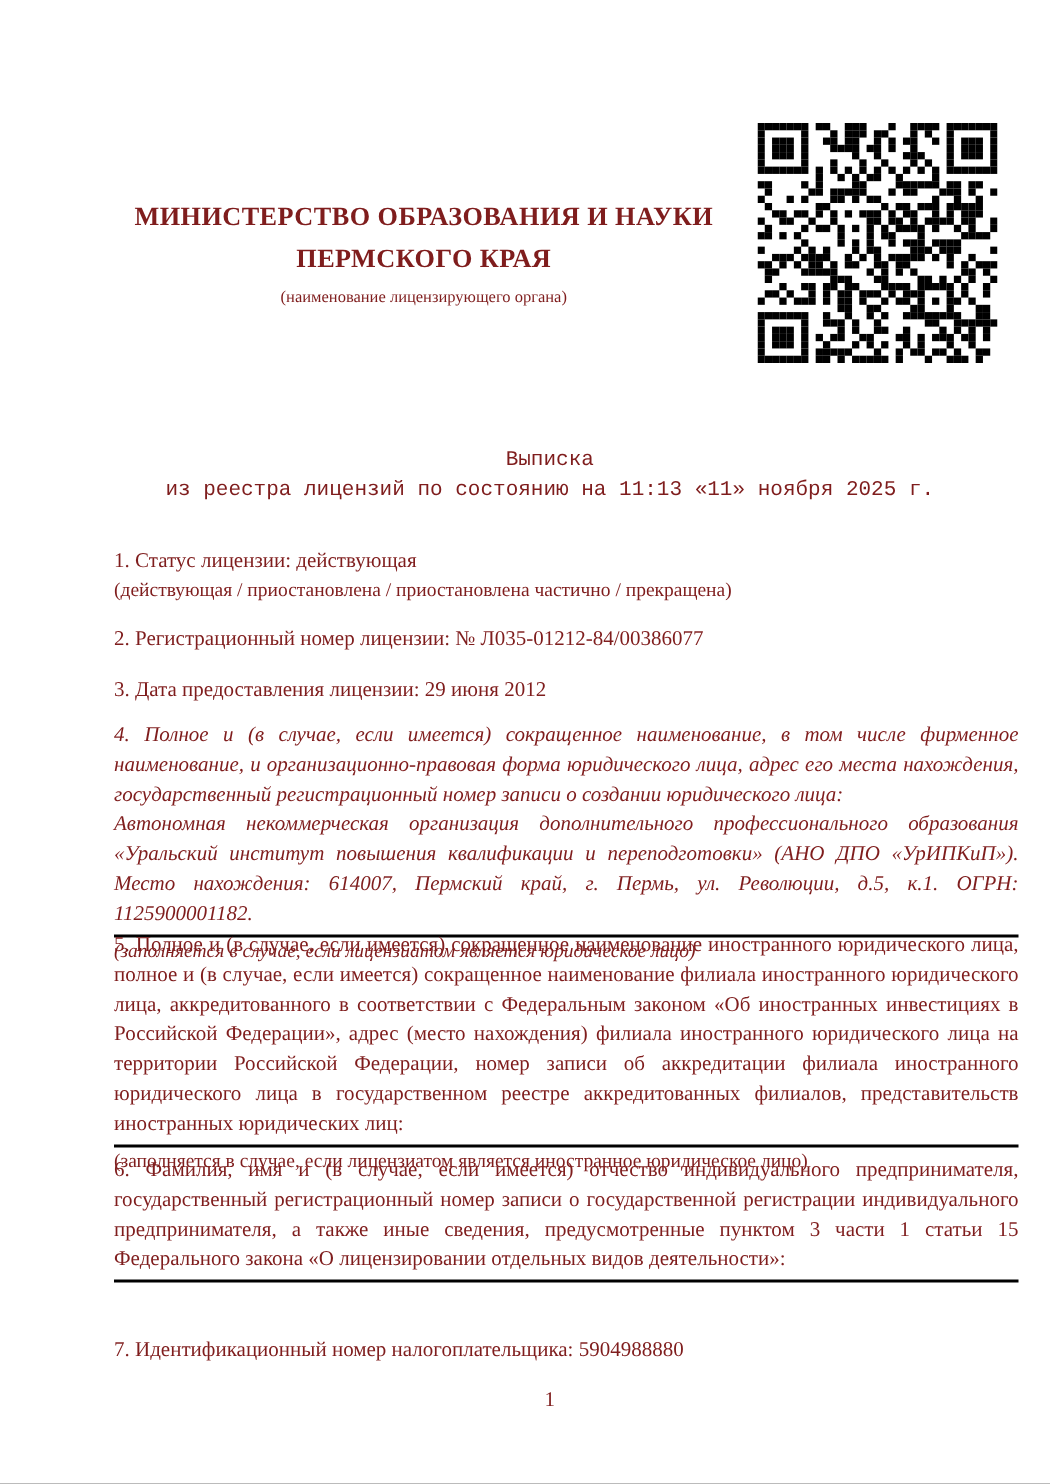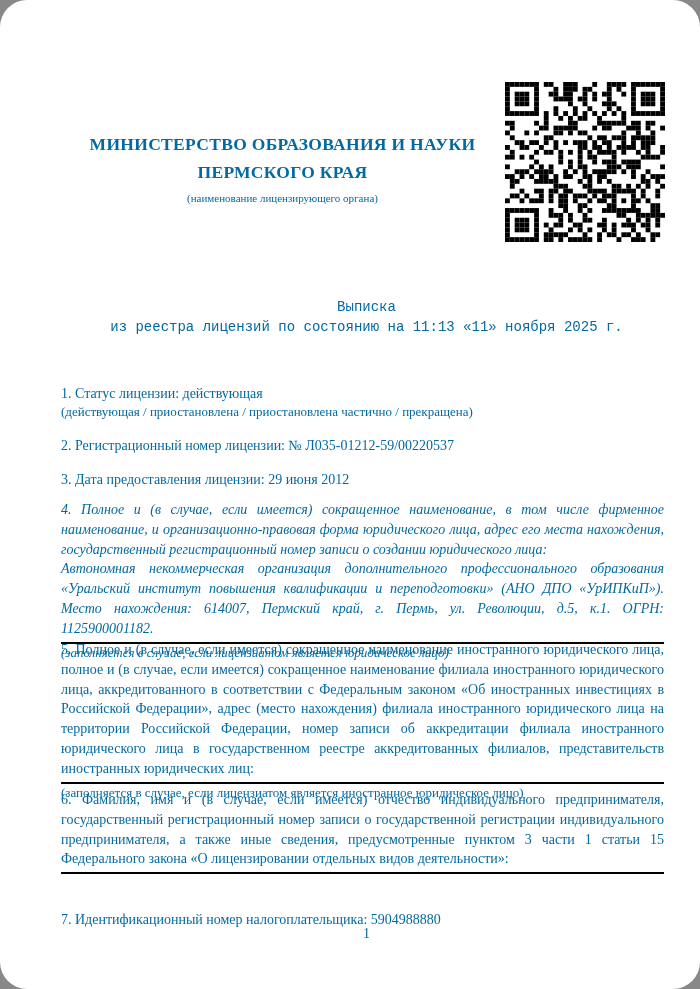--- a/index.html
+++ b/index.html
@@ -4,23 +4,22 @@
 <style>
   * { margin: 0; padding: 0; box-sizing: border-box; }
   html, body { background: #888; }
   body { font-family: "Liberation Serif", "DejaVu Serif", serif; }
   .page {
     position: relative;
     width: 700px;
     height: 989px;
     margin: 0 auto;
     background: #ffffff;
-    color: #0369a1;
+    color: #7f1d1d;
     overflow: hidden;
-    border-radius: 27px;
   }
   .abs { position: absolute; }
   
   .ministry-block {
     left: 65px; top: 130px; width: 435px;
     text-align: center;
   }
   .ministry-name {
     font-weight: bold;
     font-size: 17.5px;
@@ -37,24 +36,23 @@
   
   .doc-title-block {
     left: 65px; top: 297px; width: 603px;
     text-align: center;
     font-size: 14px;
     line-height: 20px;
     font-family: Liberation Mono, monospace;
   }
   
   .item {
-    left: 61px; width: 603px;
+    left: 76px; width: 603px;
     font-size: 14px;
     line-height: 20px;
-    margin-top: 19px;
   }
   .item p.just {
     text-align: justify;
     line-height: 19.8px;
   }
   .small-caption {
     font-size: 13px;
     line-height: 13px;
   }
   .rule {
@@ -615,21 +613,21 @@
     <div>Выписка</div>
     <div>из реестра лицензий по состоянию на 11:13 «11» ноября 2025 г.</div>
   </div>
 
   <div class="abs item i1">
     <div>1. Статус лицензии: действующая</div>
     <div class="small-caption">(действующая / приостановлена / приостановлена частично / прекращена)</div>
   </div>
 
   <div class="abs item i2">
-    <div>2. Регистрационный номер лицензии: № Л035-01212-59/00220537</div>
+    <div>2. Регистрационный номер лицензии: № Л035-01212-84/00386077</div>
   </div>
 
   <div class="abs item i3">
     <div>3. Дата предоставления лицензии: 29 июня 2012</div>
   </div>
 
   <div class="abs item i4">
     <p class="just">4. Полное и (в случае, если имеется) сокращенное наименование, в том числе фирменное наименование, и организационно-правовая форма юридического лица, адрес его места нахождения, государственный регистрационный номер записи о создании юридического лица:</p>
     <p class="just">Автономная некоммерческая организация дополнительного профессионального образования «Уральский институт повышения квалификации и переподготовки» (АНО ДПО «УрИПКиП»). Место нахождения: 614007, Пермский край, г. Пермь, ул. Революции, д.5, к.1. ОГРН: 1125900001182.</p>
     <hr class="rule">

